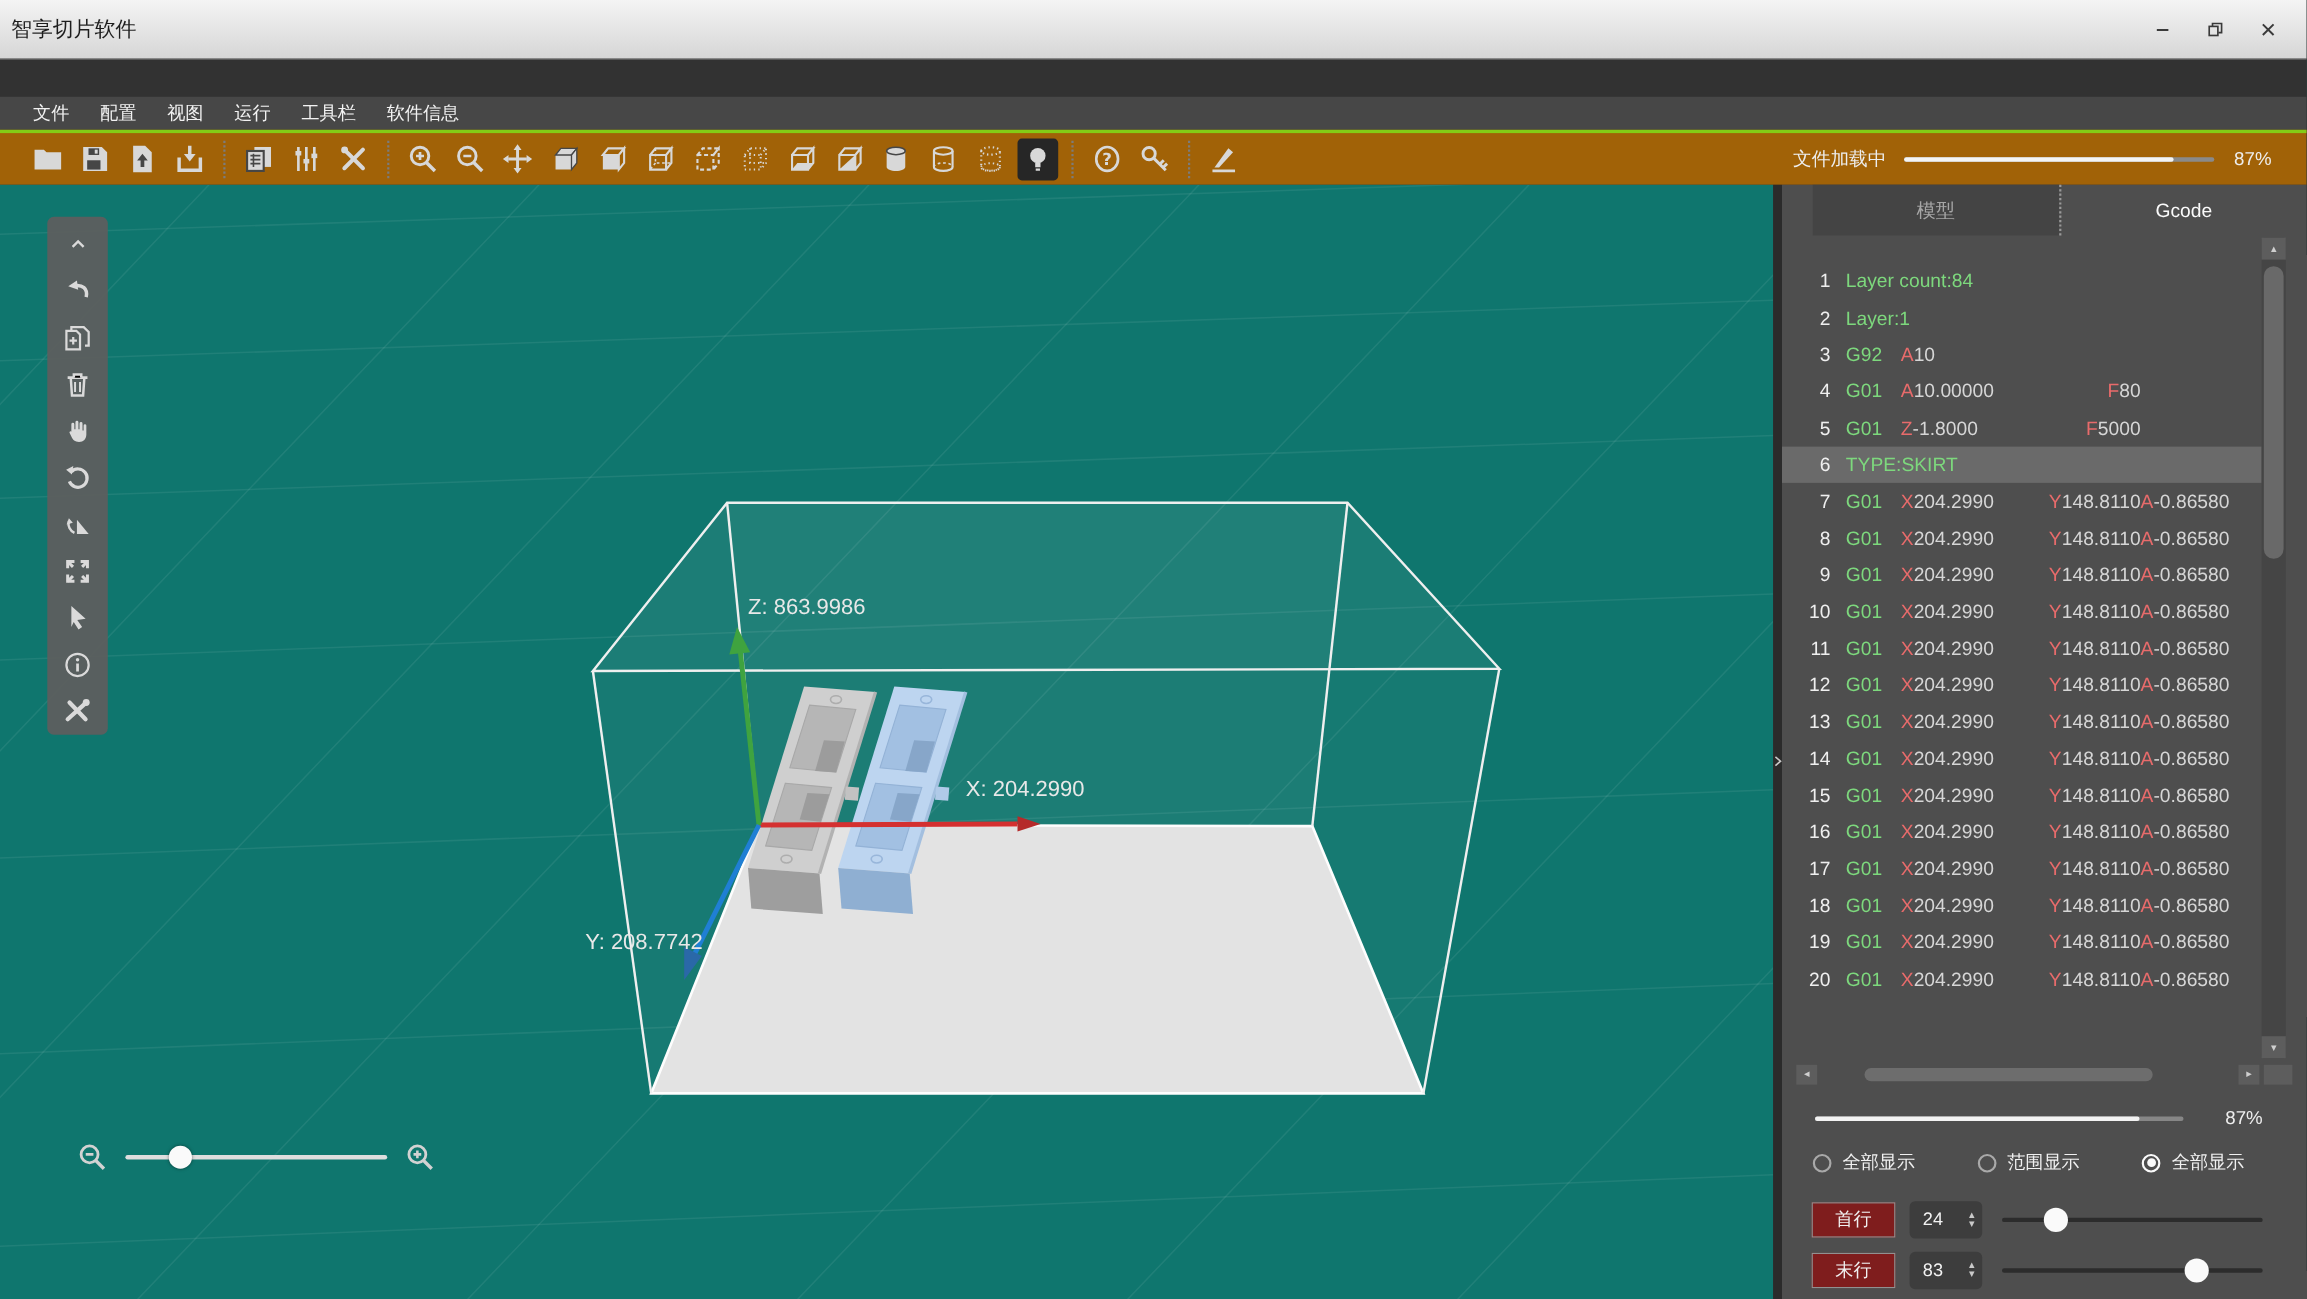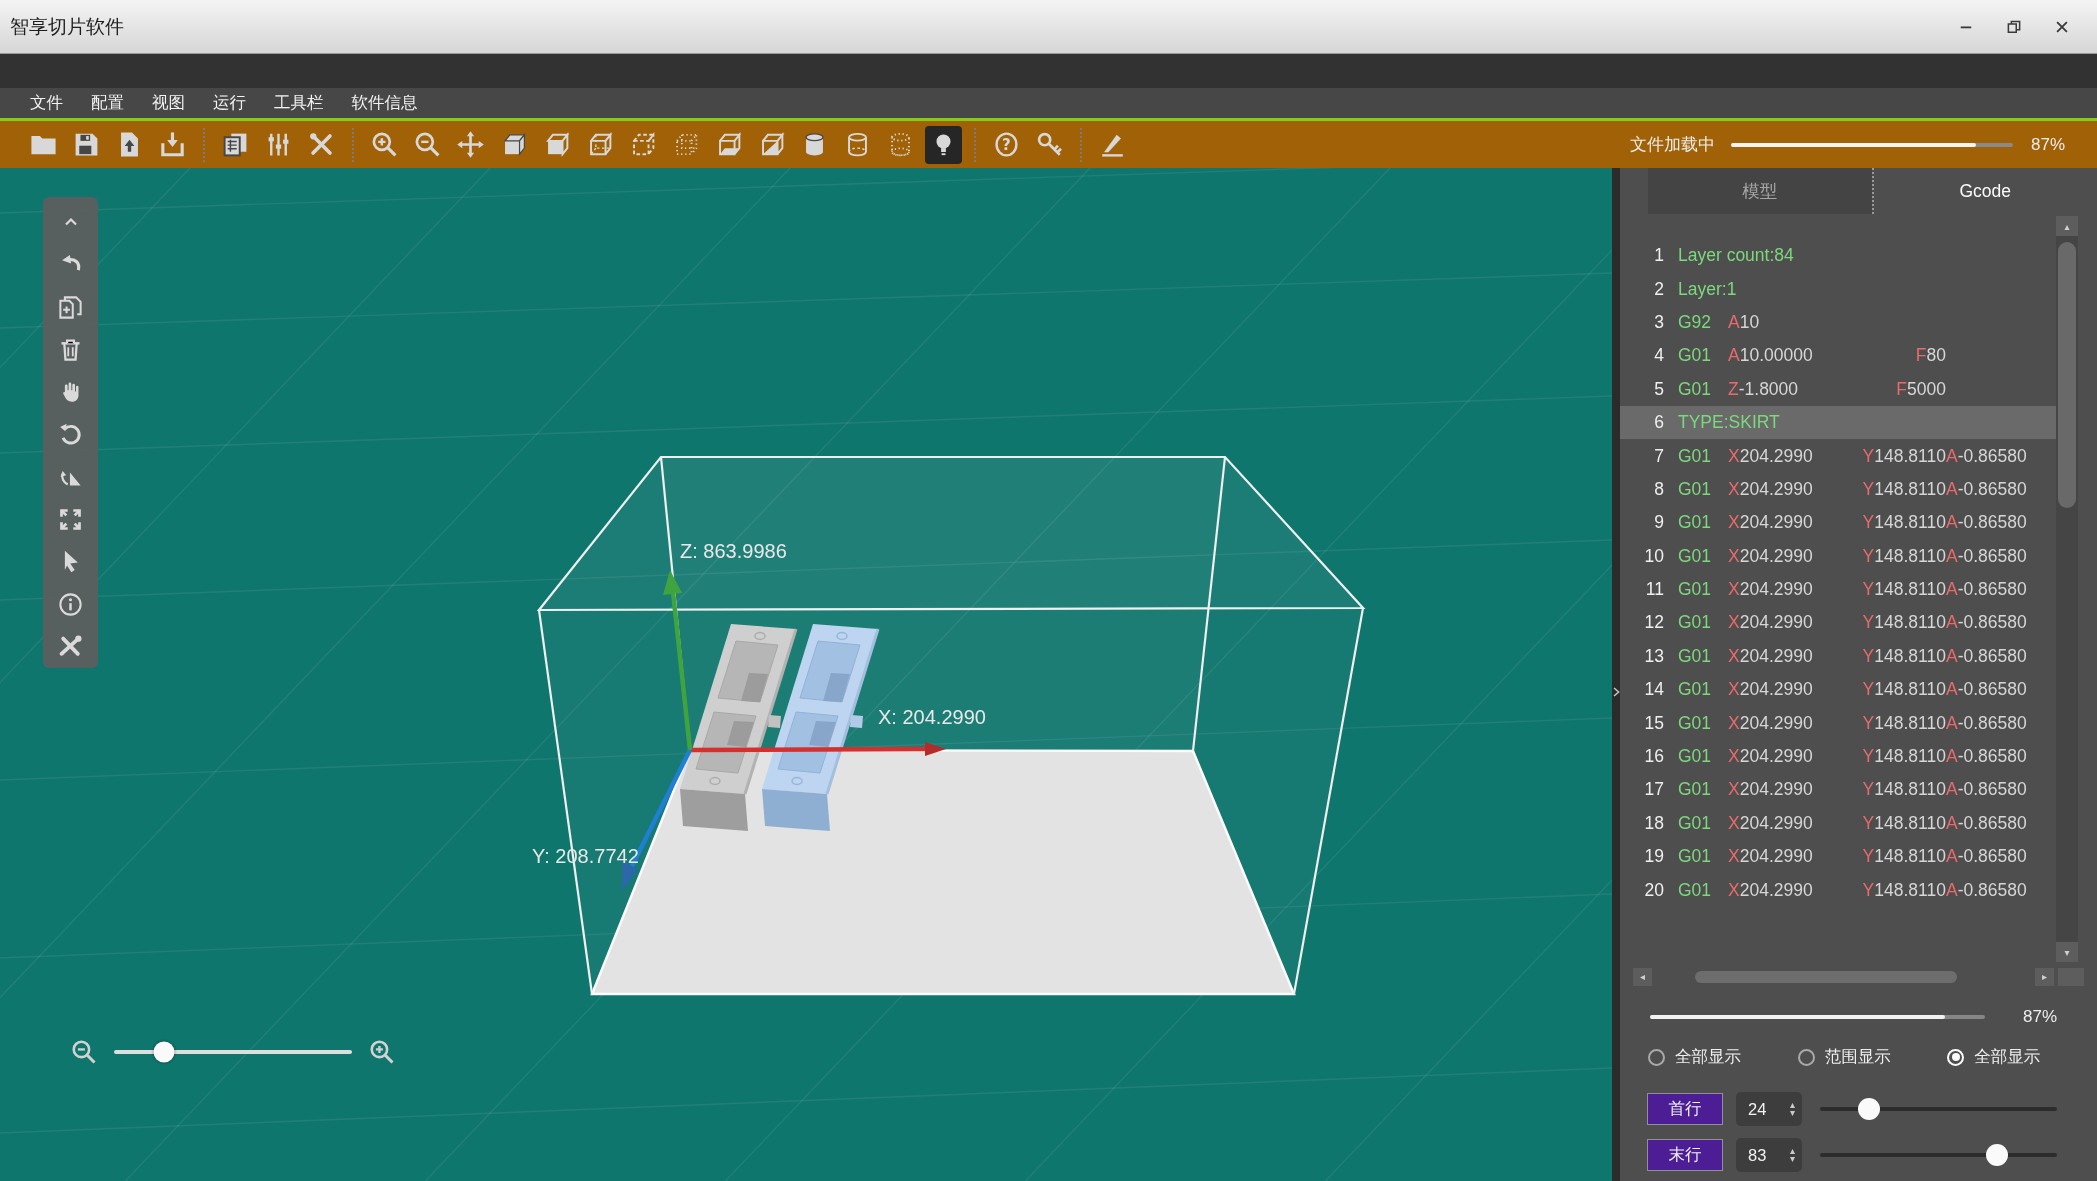--- a/index.html
+++ b/index.html
@@ -93,21 +93,21 @@
 
   .radio-row { margin-top:6px; height:34px; display:flex; align-items:center; padding-left:28px; }
   .radio-item { width:155px; display:flex; align-items:center; }
   .rcirc { width:17px; height:17px; border:2px solid #a9a9a9; border-radius:50%; margin-right:10px; flex:none; position:relative; }
   .radio-item.checked .rcirc { border-color:#fafafa; }
   .radio-item.checked .rcirc::after { content:""; position:absolute; inset:2.5px; background:#fafafa; border-radius:50%; }
   .radio-item .rlbl { font-size:16.5px; color:#f0f0f0; }
 
   .line-row { height:34px; display:flex; align-items:center; padding:0 40px 0 27px; }
   .line-row.first { margin-top:18px; } .line-row.last { margin-top:12px; }
-  .lbox { width:76px; height:32px; border:1px solid #919191; background:#4c1d95; color:#f0f0f0; font-size:16.5px;
+  .lbox { width:76px; height:32px; border:1px solid #919191; background:#7f1d1d; color:#f0f0f0; font-size:16.5px;
           display:flex; align-items:center; justify-content:center; flex:none;font-family:Liberation Serif, serif; }
   .spin { width:66px; height:34px; background:#3d3d3d; border-radius:5px; margin-left:13px; display:flex;
           align-items:center; padding:0 7px 0 12px; flex:none; }
   .spin .val { flex:1; color:#f2f2f2; font-size:16.5px; }
   .spin .arrows { display:flex; flex-direction:column; line-height:8px; color:#c9c9c9; font-size:10px; }
   .slider { flex:1; margin-left:18px; height:20px; position:relative; }
   .strack { position:absolute; left:0; right:0; top:50%; height:4px; margin-top:-2px; background:#2c2c2c; border-radius:2px; }
   .sthumb { position:absolute; top:50%; width:22px; height:22px; background:#fafafa; border-radius:50%;
             transform:translate(-50%,-50%); }
 </style>

